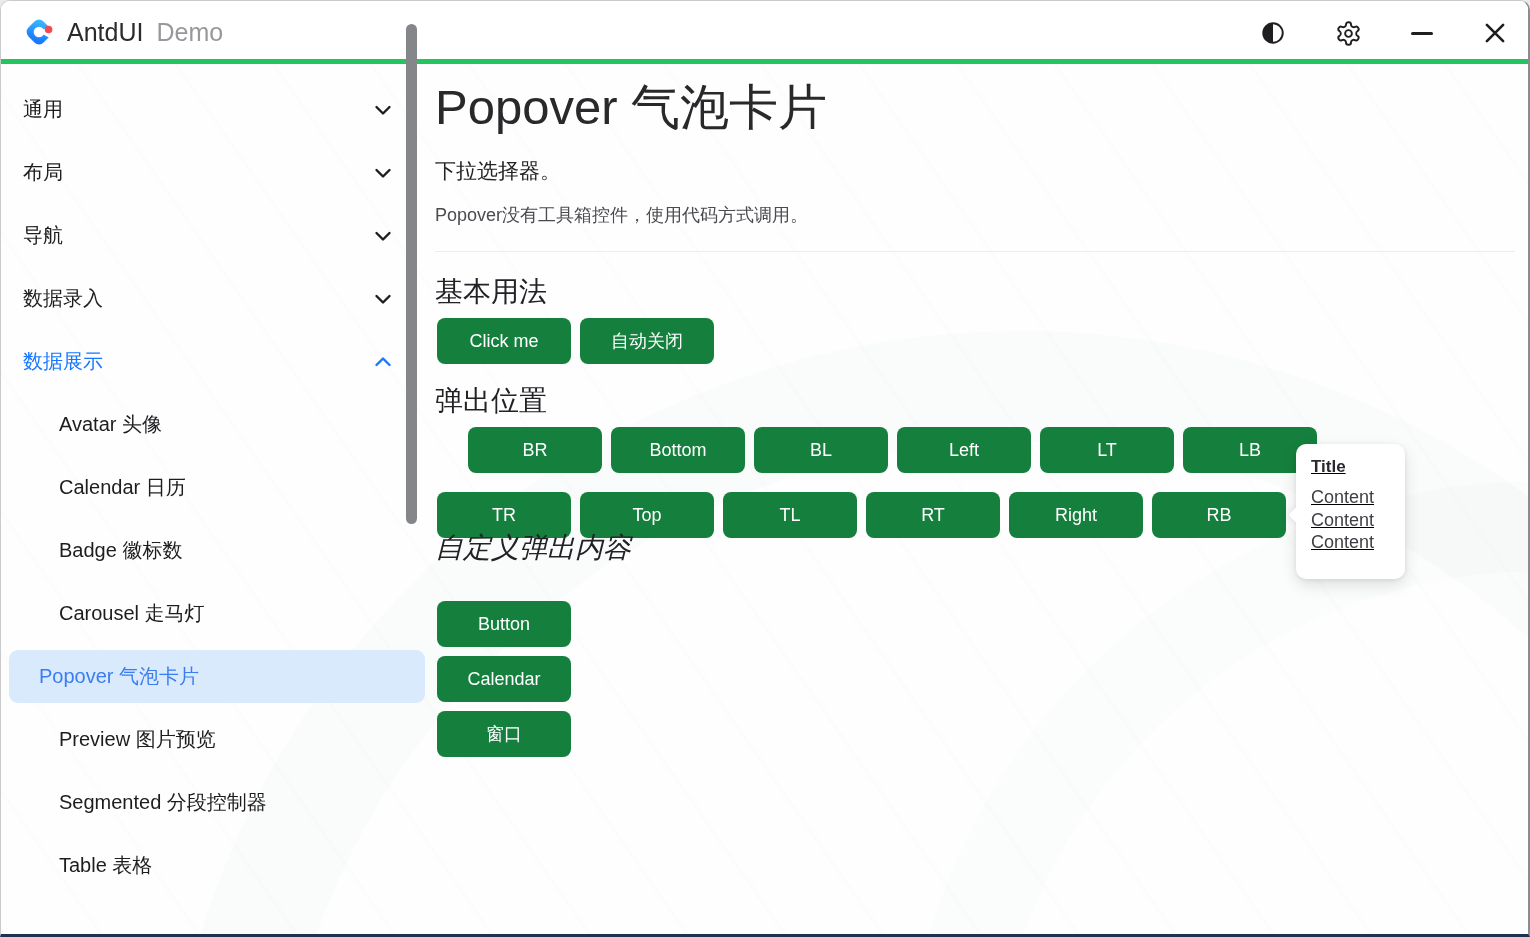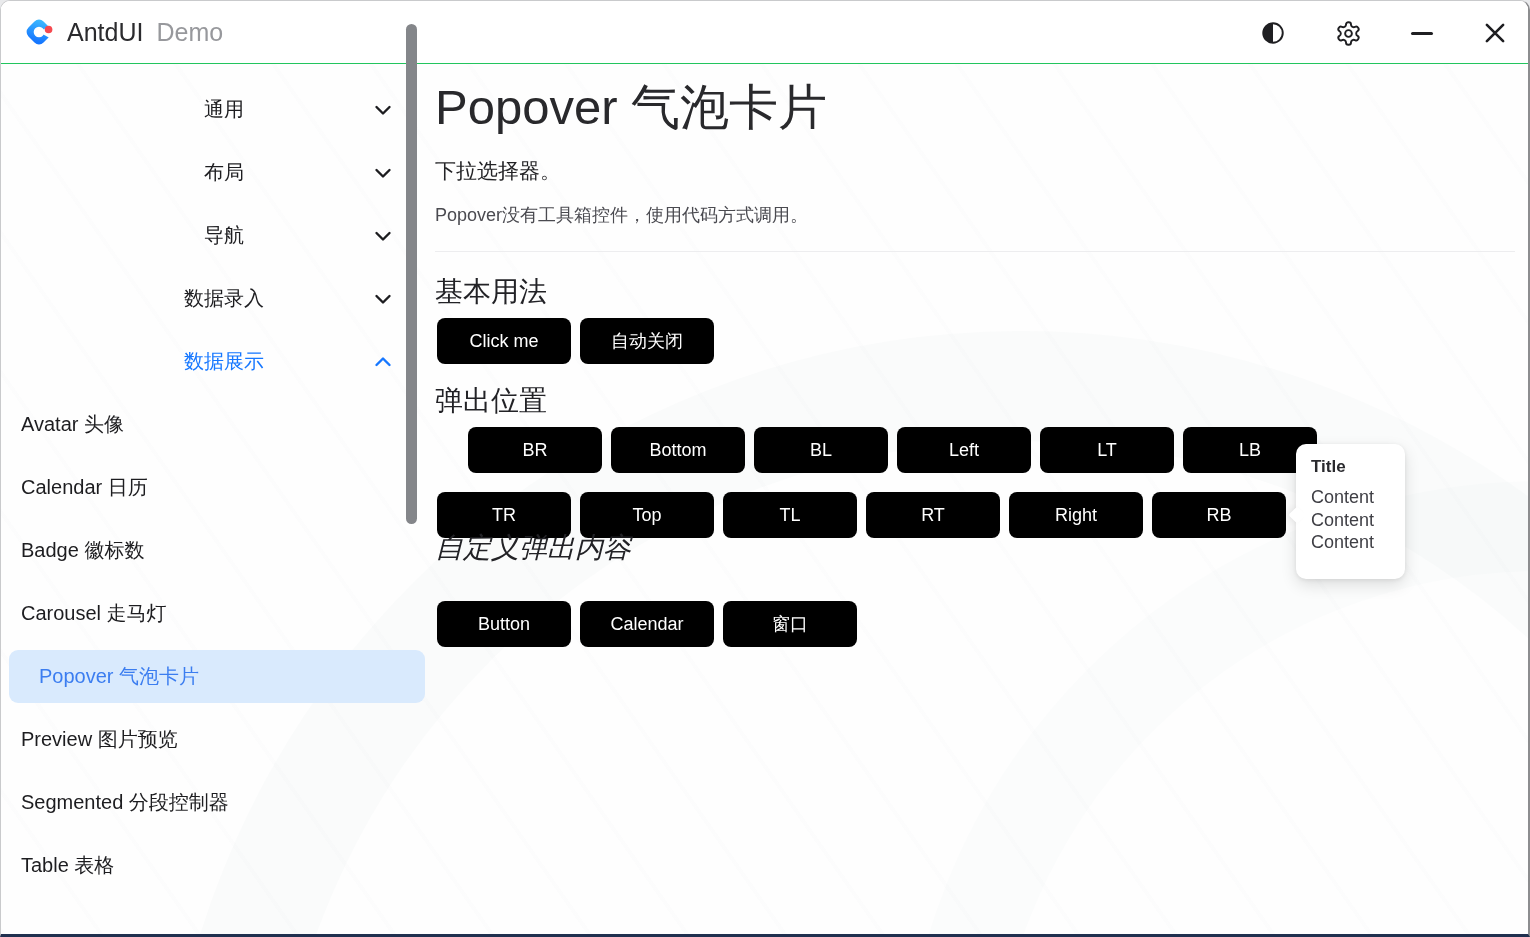--- a/index.html
+++ b/index.html
@@ -10,57 +10,57 @@
   
   .bg{position:absolute;inset:0;z-index:0;background:
     repeating-linear-gradient(55deg, rgba(130,140,160,0.014) 0 4px, transparent 4px 80px),
     #fefefe;}
   .bg::before{content:'';position:absolute;left:160px;top:330px;width:1500px;height:1500px;
     border-radius:50%;border:110px solid rgba(140,150,170,0.03);}
   .bg::after{content:'';position:absolute;left:900px;top:480px;width:1100px;height:1100px;
     border-radius:50%;border:90px solid rgba(140,150,170,0.022);}
 
   
-  .titlebar{position:absolute;left:0;top:0;right:0;height:63px;background:#fff;border-bottom:1px solid #22c55e;z-index:6;}
+  .titlebar{position:absolute;left:0;top:0;right:0;height:63px;background:#fff;border-bottom:5px solid #22c55e;z-index:6;}
   .logo{position:absolute;left:21px;top:14px;width:34px;height:34px;}
   .brand{position:absolute;left:66px;top:0;height:63px;display:flex;align-items:center;
     font-size:25px;color:#2b2b2e;}
   .brand .suffix{color:#97989c;margin-left:13px;}
   .tb-btn{position:absolute;top:10px;width:44px;height:44px;display:flex;align-items:center;justify-content:center;cursor:pointer;color:#1f1f22;border-radius:6px;}
   .tb-theme{left:1250px;} .tb-gear{left:1325px;} .tb-min{left:1399px;} .tb-close{left:1472px;}
   .min-bar{width:22px;height:3px;background:#1f1f22;border-radius:1.5px;}
 
   
   .sidebar{position:absolute;left:0;top:64px;width:424px;bottom:0;z-index:2;overflow:hidden;}
   .nav{padding-top:13px;}
   .nav-row{position:relative;height:63px;display:flex;align-items:center;font-size:20px;color:#1d1d20;cursor:pointer;}
-  .nav-row.group{padding-left:22px;justify-content:center;}
-  .nav-row.sub{padding-left:20px;}
+  .nav-row.group{padding-left:22px;}
+  .nav-row.sub{padding-left:58px;}
   .chev{position:absolute;right:30px;top:50%;transform:translateY(-50%);width:24px;height:24px;color:#1d1d20;}
   .nav-row.expanded{color:#1677ff;}
   .nav-row.expanded .chev{color:#1677ff;}
   .nav-row.selected{background:#d9eafd;border-radius:9px;margin:5px 0 5px 8px;height:53px;width:416px;color:#3b7df0;padding-left:30px;}
   .scroll-thumb{position:absolute;left:405px;top:23px;width:11px;height:500px;border-radius:6px;background:#84868a;z-index:7;cursor:pointer;}
 
   
   .main{position:absolute;left:434px;top:64px;right:2px;bottom:3px;z-index:1;}
   .page-title{position:absolute;left:0;top:10px;font-size:49px;color:#29292c;font-weight:500;letter-spacing:0px;}
   .page-subtitle{position:absolute;left:0;top:92px;font-size:21px;color:#232326;text-align:center;}
   .page-desc{position:absolute;left:0;top:138px;font-size:18px;color:#4a4a50;}
   .divider{position:absolute;left:0;top:186px;width:1080px;height:1px;background:#ededef;}
   .sec-heading{position:absolute;left:0;font-size:28px;color:#222226;}
   .sec-basic{top:208px;} .sec-pos{top:317px;} .sec-custom{top:464px;font-style:italic;}
   .btn-row{position:absolute;left:2px;display:flex;gap:9px;}
-  .row-basic{top:253px;} .row-pos1{top:362px;padding-left:31px;} .row-pos2{top:427px;} .row-custom{top:536px;}
-  .btn{width:134px;height:46px;border-radius:8px;background:#000000;color:#fff;font-size:18px;
+  .row-basic{top:253px;} .row-pos1{top:362px;padding-left:31px;} .row-pos2{top:427px;} .row-custom{top:536px;flex-direction:column;}
+  .btn{width:134px;height:46px;border-radius:8px;background:#15803d;color:#fff;font-size:18px;
     display:flex;align-items:center;justify-content:center;border:none;cursor:pointer;font-family:inherit;text-align:center;}
 
   
   .popover{position:absolute;left:861px;top:379px;width:109px;height:135px;background:#fff;border-radius:10px;
-    box-shadow:0 6px 16px rgba(0,0,0,0.12), 0 1px 4px rgba(0,0,0,0.08);padding:13px 0 0 15px;z-index:4;}
+    box-shadow:0 6px 16px rgba(0,0,0,0.12), 0 1px 4px rgba(0,0,0,0.08);padding:13px 0 0 15px;z-index:4;text-decoration:underline;}
   .pop-arrow{position:absolute;left:-5px;top:65px;width:12px;height:12px;background:#fff;transform:rotate(45deg);
     border-radius:2px;box-shadow:-3px 3px 6px rgba(0,0,0,0.06);}
   .pop-title{font-size:17px;font-weight:700;color:#2a2a2e;margin-bottom:9px;}
   .pop-line{font-size:18px;color:#3f3f45;line-height:22.5px;}
 </style>
 </head>
 <body>
 
 <div class="window">
   <div class="bg"></div>

